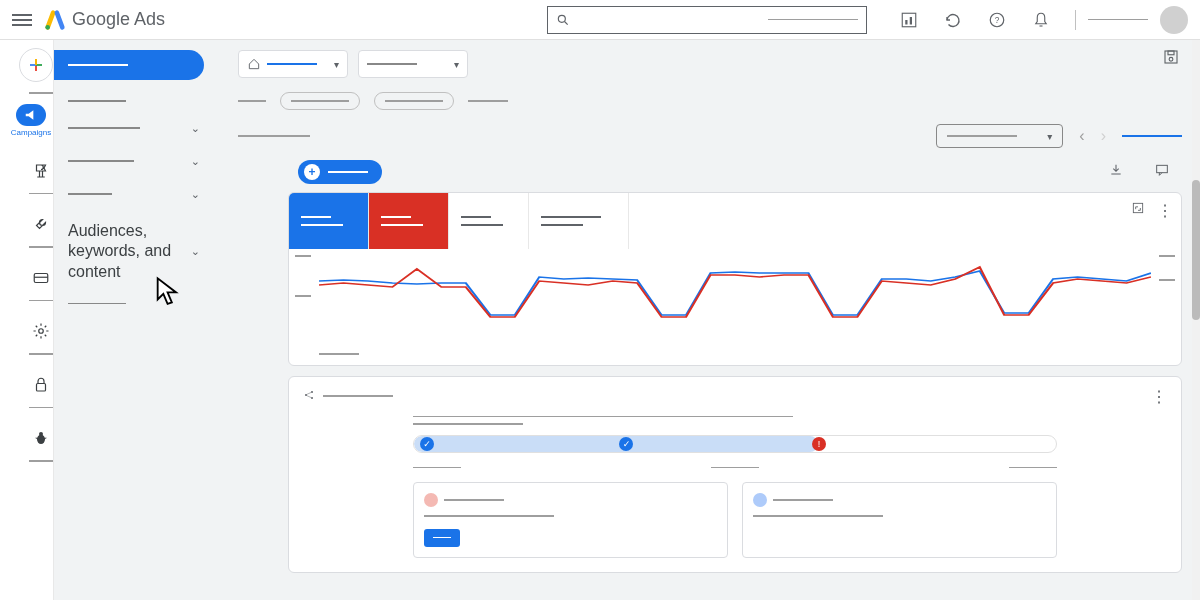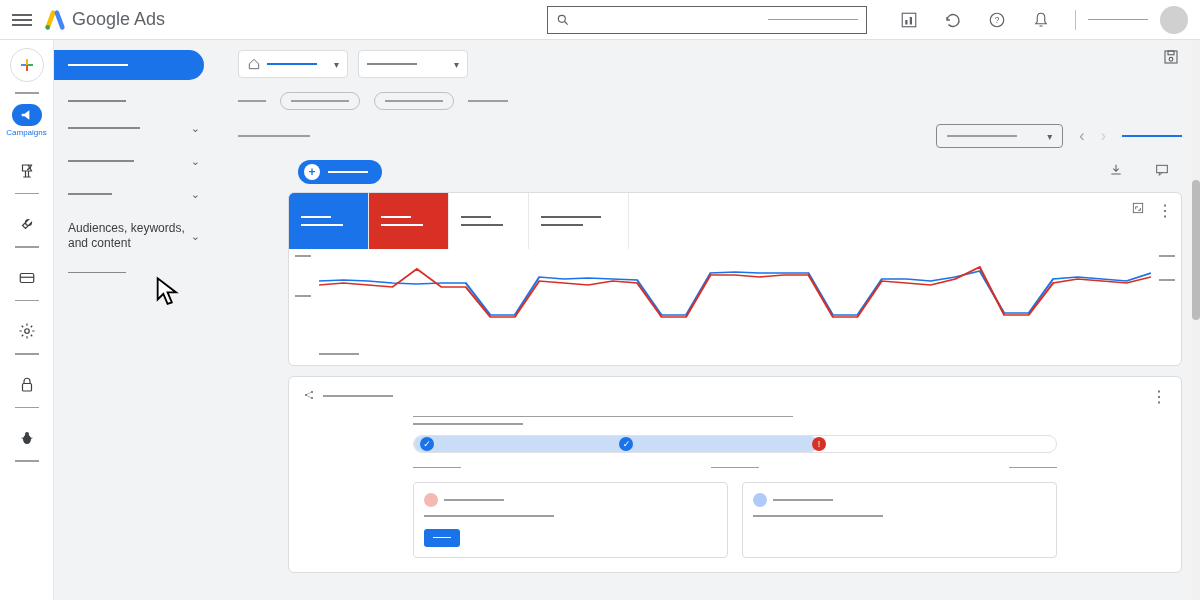--- a/index.html
+++ b/index.html
@@ -13,37 +13,37 @@
 .logo-text { font-size: 18px; color: #5f6368; }
 .search-box { margin-left: auto; margin-right: 20px; width: 320px; height: 28px; border: 1px solid #5f6368; display: flex; align-items: center; padding: 0 8px; gap: 8px; }
 .search-box input { border: none; outline: none; flex: 1; font-size: 12px; }
 .header-icons { display: flex; align-items: center; gap: 24px; margin-right: 12px; }
 .header-icon { width: 20px; height: 20px; display: flex; align-items: center; justify-content: center; cursor: pointer; color: #5f6368; }
 .header-divider { width: 1px; height: 20px; background: #c0c0c0; }
 .header-line { width: 60px; height: 1.5px; background: #9e9e9e; }
 .avatar { width: 28px; height: 28px; border-radius: 50%; background: #d0d0d0; }
 
 
-.left-rail { position: absolute; top: 40px; left: 0; width: 54px; height: 560px; border-right: 1px solid #e8e8e8; background: #fff; display: flex; flex-direction: column; align-items: center; padding-top: 8px; gap: 6px; }
+.left-rail { position: absolute; top: 40px; left: 0; width: 54px; height: 560px; border-right: 1px solid #e8e8e8; background: #fff; display: flex; flex-direction: column; align-items: flex-end; padding-top: 8px; gap: 6px; }
 .rail-plus { width: 34px; height: 34px; border-radius: 50%; border: 1px solid #dadce0; display: flex; align-items: center; justify-content: center; cursor: pointer; background: #fff; }
 .rail-item { width: 44px; display: flex; flex-direction: column; align-items: center; gap: 2px; padding: 4px 0; cursor: pointer; }
 .rail-item.active .rail-icon-box { background: #1a73e8; color: #fff; }
 .rail-icon-box { width: 30px; height: 22px; border-radius: 11px; display: flex; align-items: center; justify-content: center; }
 .rail-label { font-size: 8px; color: #1a73e8; }
 .rail-icon-simple { width: 24px; height: 24px; display: flex; align-items: center; justify-content: center; color: #3c4043; margin-top: 12px; cursor: pointer; }
 .rail-under { width: 24px; height: 1.5px; background: #9e9e9e; margin-top: 4px; }
 
 
 .side-nav { position: absolute; top: 40px; left: 54px; width: 158px; height: 560px; background: #f1f3f4; padding-top: 10px; }
 .side-pill { margin: 0 8px 10px 0; height: 30px; background: #1a73e8; border-radius: 0 15px 15px 0; display: flex; align-items: center; padding-left: 14px; }
 .side-pill-line { width: 60px; height: 2px; background: #fff; }
 .side-item { padding: 10px 12px 10px 14px; display: flex; align-items: center; justify-content: space-between; cursor: pointer; }
 .side-item-line { height: 1.5px; background: #888; }
 .chev { font-size: 11px; color: #5f6368; }
-.side-item-text { font-size: 12px; color: #3c4043; line-height: 1.3; }
+.side-item-text { font-size: 16px; color: #3c4043; line-height: 1.3; }
 
 
 .main { position: absolute; top: 40px; left: 212px; right: 0; bottom: 0; background: #f1f3f4; padding: 10px 18px 0 26px; overflow: hidden; }
 .top-controls { display: flex; gap: 10px; align-items: center; }
 .scope-chip { height: 28px; background: #fff; border: 1px solid #dadce0; border-radius: 4px; display: flex; align-items: center; padding: 0 8px; gap: 6px; min-width: 110px; justify-content: space-between; }
 .scope-inner { display: flex; align-items: center; gap: 6px; }
 .scope-line { width: 50px; height: 2px; background: #888; }
 .scope-line.blue { background: #1a73e8; border-bottom: 1px solid #1a73e8; }
 .caret { font-size: 10px; color: #5f6368; }
 

